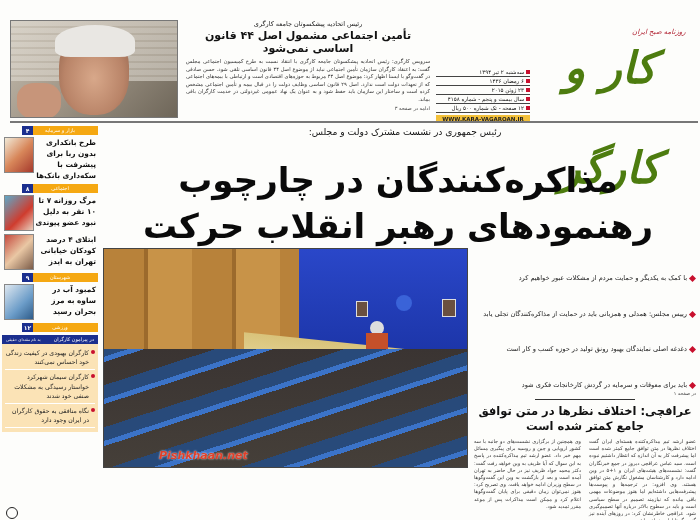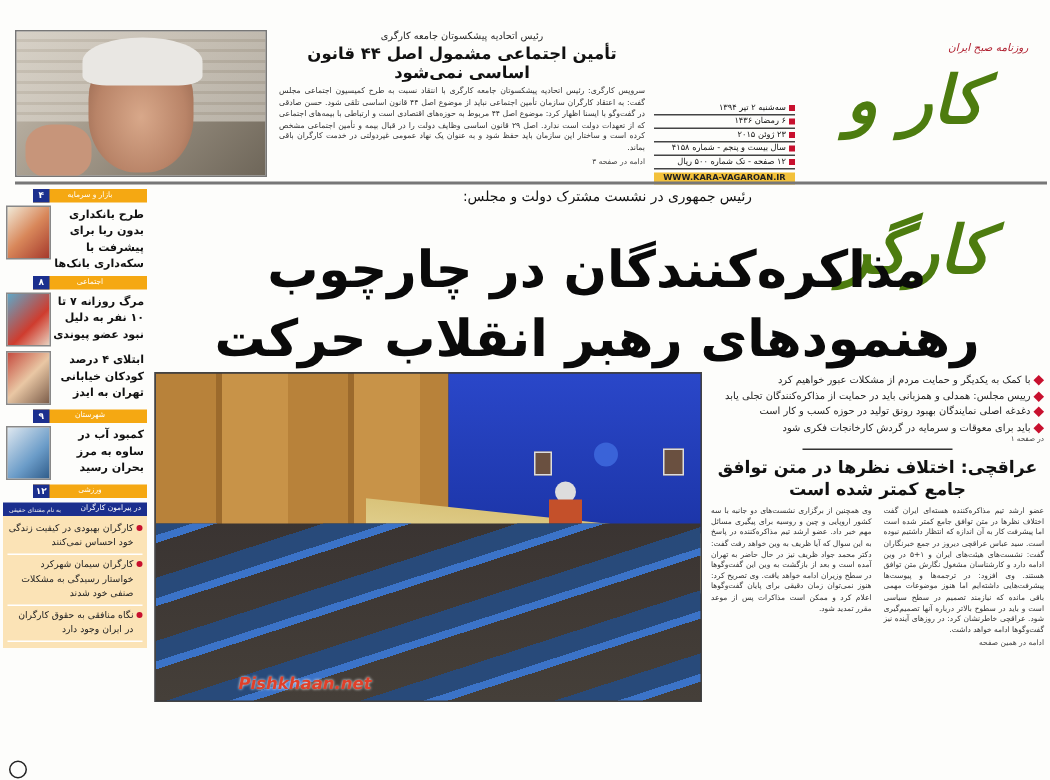--- a/index.html
+++ b/index.html
@@ -134,21 +134,21 @@
   .mp-audience { position: absolute; left: 0; top: 100px; width: 365px; height: 170px;
     background:
       repeating-linear-gradient(-18deg, transparent 0 22px, #3b73c8 22px 27px, #284a7a 27px 40px),
       linear-gradient(180deg,#3a3432 0%,#4a443c 100%); }
   .mp-watermark { position: absolute; left: 55px; top: 200px; color: #e0402a; font-size: 11px; font-weight: bold;
     font-style: italic; text-shadow: 0 0 2px #fff; }
 
   
   .rightcol { position: absolute; left: 474px; top: 248px; width: 222px; direction: rtl; }
   .bullets .b {
-    font-size: 6.6px; line-height: 10.5px; position: relative; padding-right: 9px; color: #222;
+    font-size: 6.6px; line-height: 10.5px; position: relative; padding-right: 9px; color: #222; margin-top: 25px;
   }
   .bullets .b::before {
     content: ""; position: absolute; right: 1px; top: 3px; width: 5px; height: 5px; background: #c8102e;
     transform: rotate(45deg);
   }
   .cont-small { font-size: 4.8px; color: #444; margin: 1px 0 2px; }
   .hr { height: 1px; background: #333; width: 100px; margin: 3px auto 4px; }
   .sub-head { font-size: 11.5px; font-weight: bold; text-align: center; line-height: 15px; }
   .cols { display: flex; flex-direction: row; gap: 8px; margin-top: 4px; }
   .col { flex: 1; font-size: 5px; line-height: 7.2px; color: #333; text-align: justify; }

